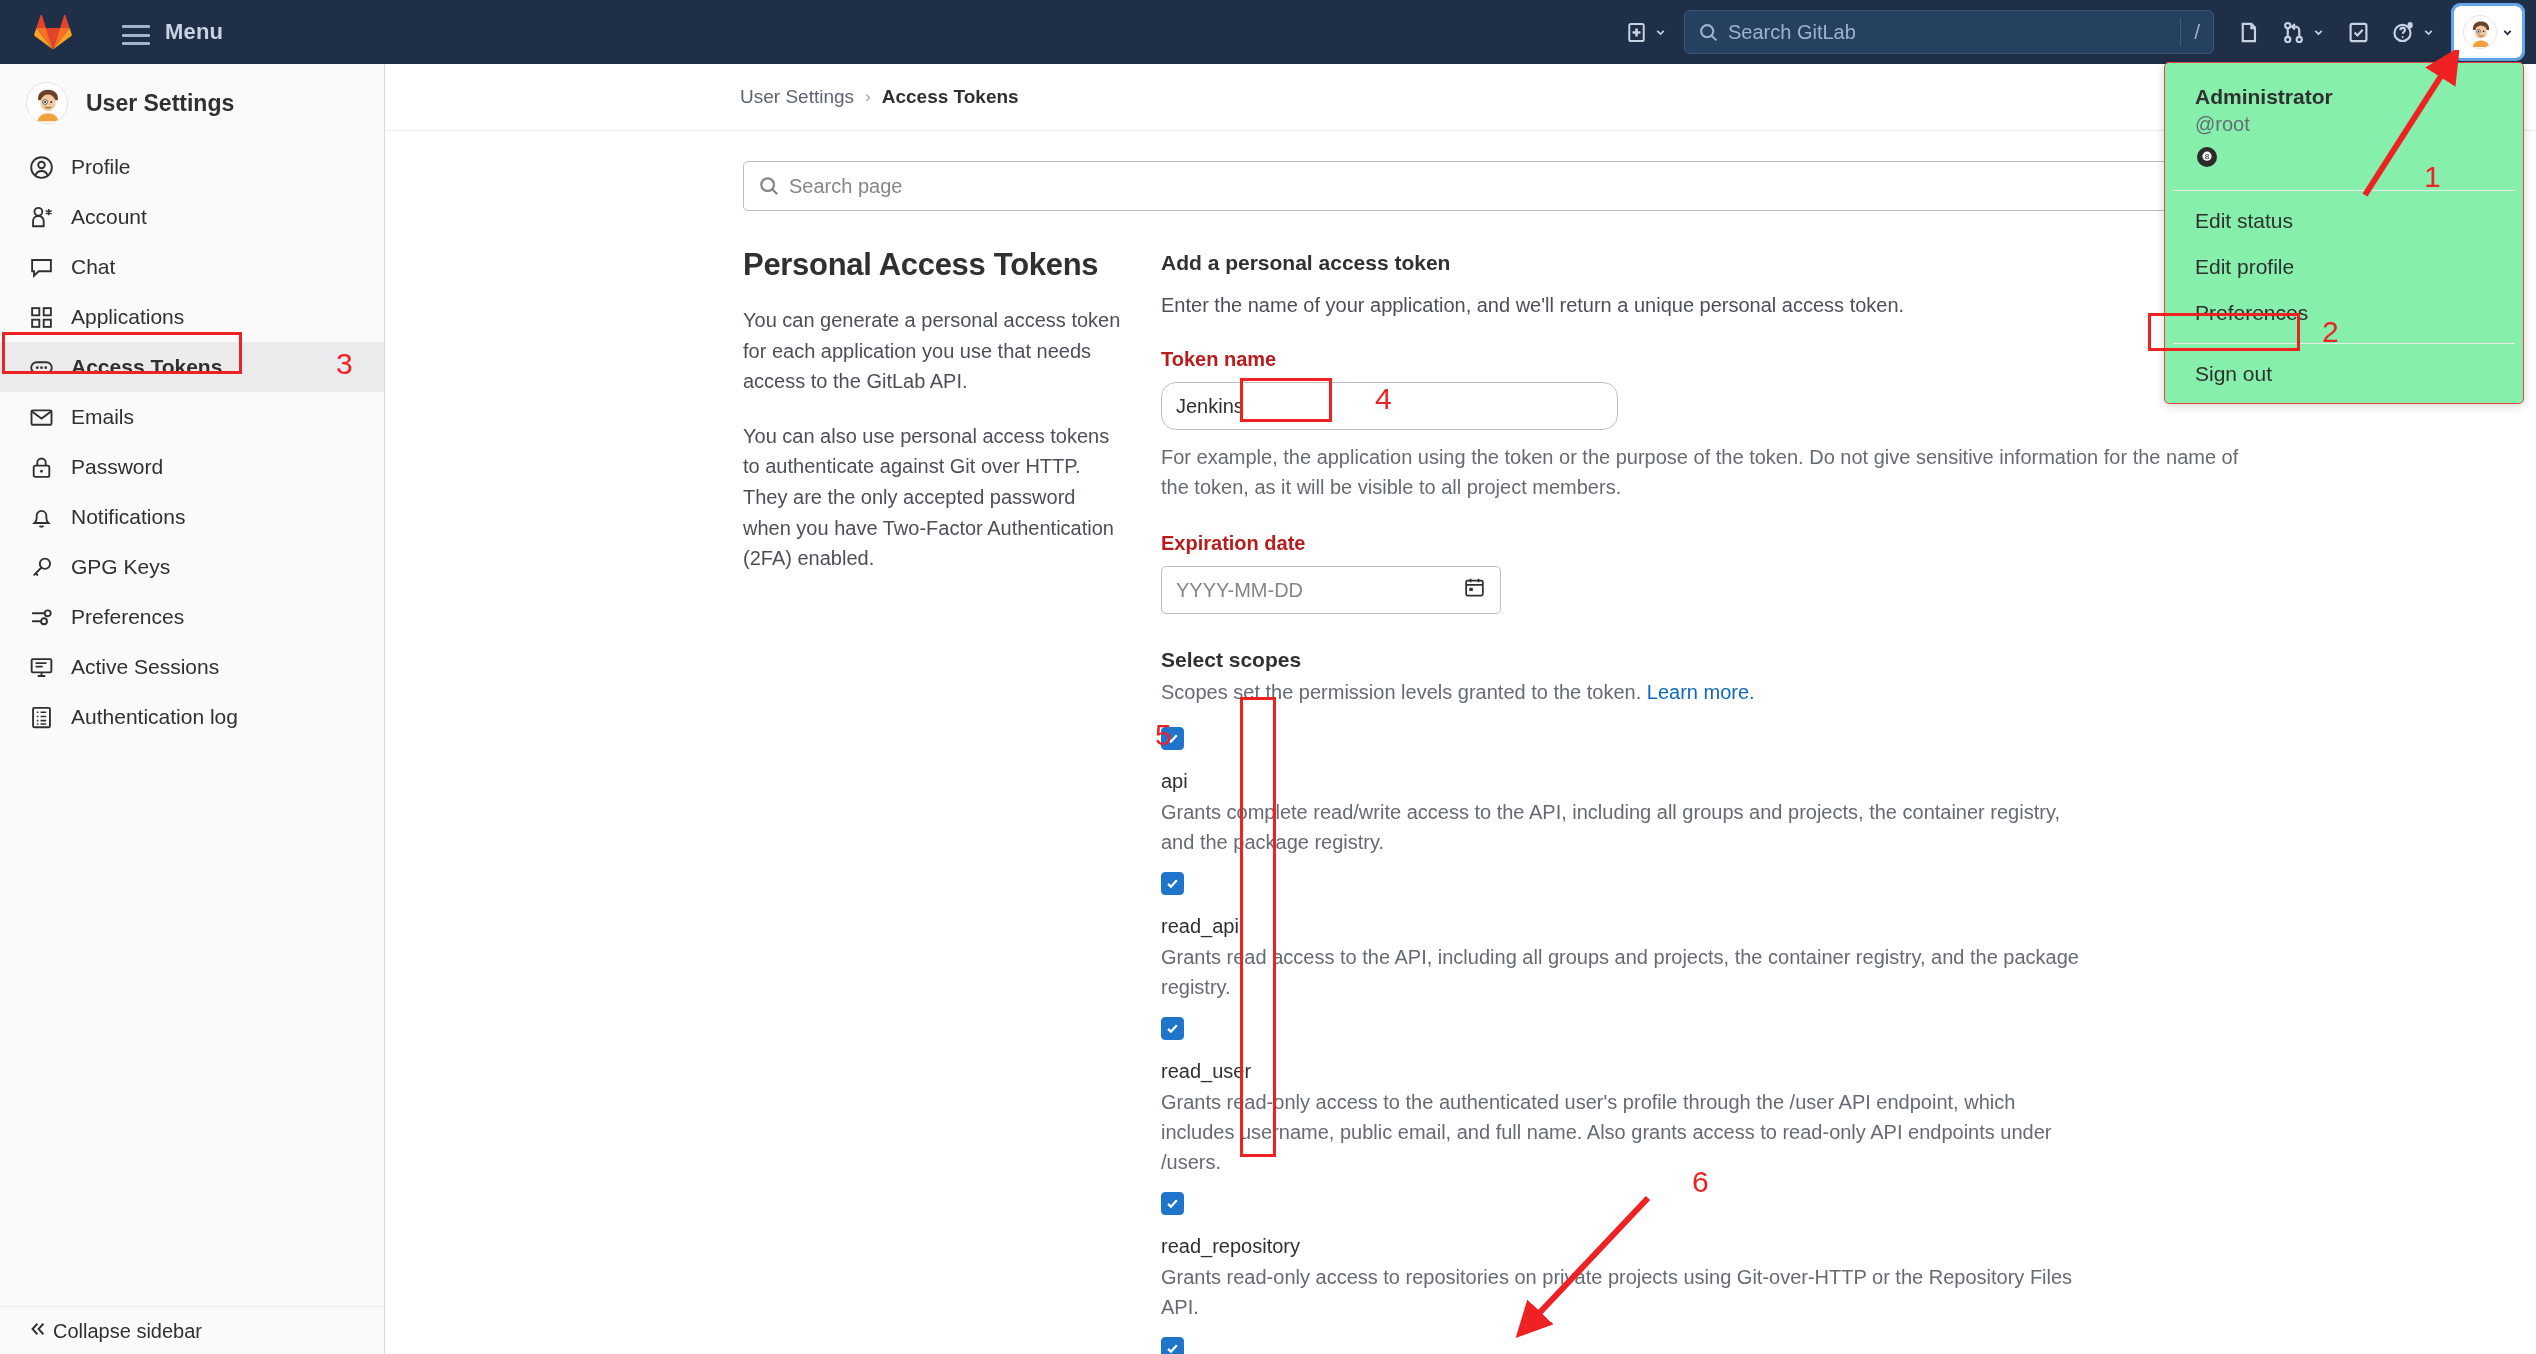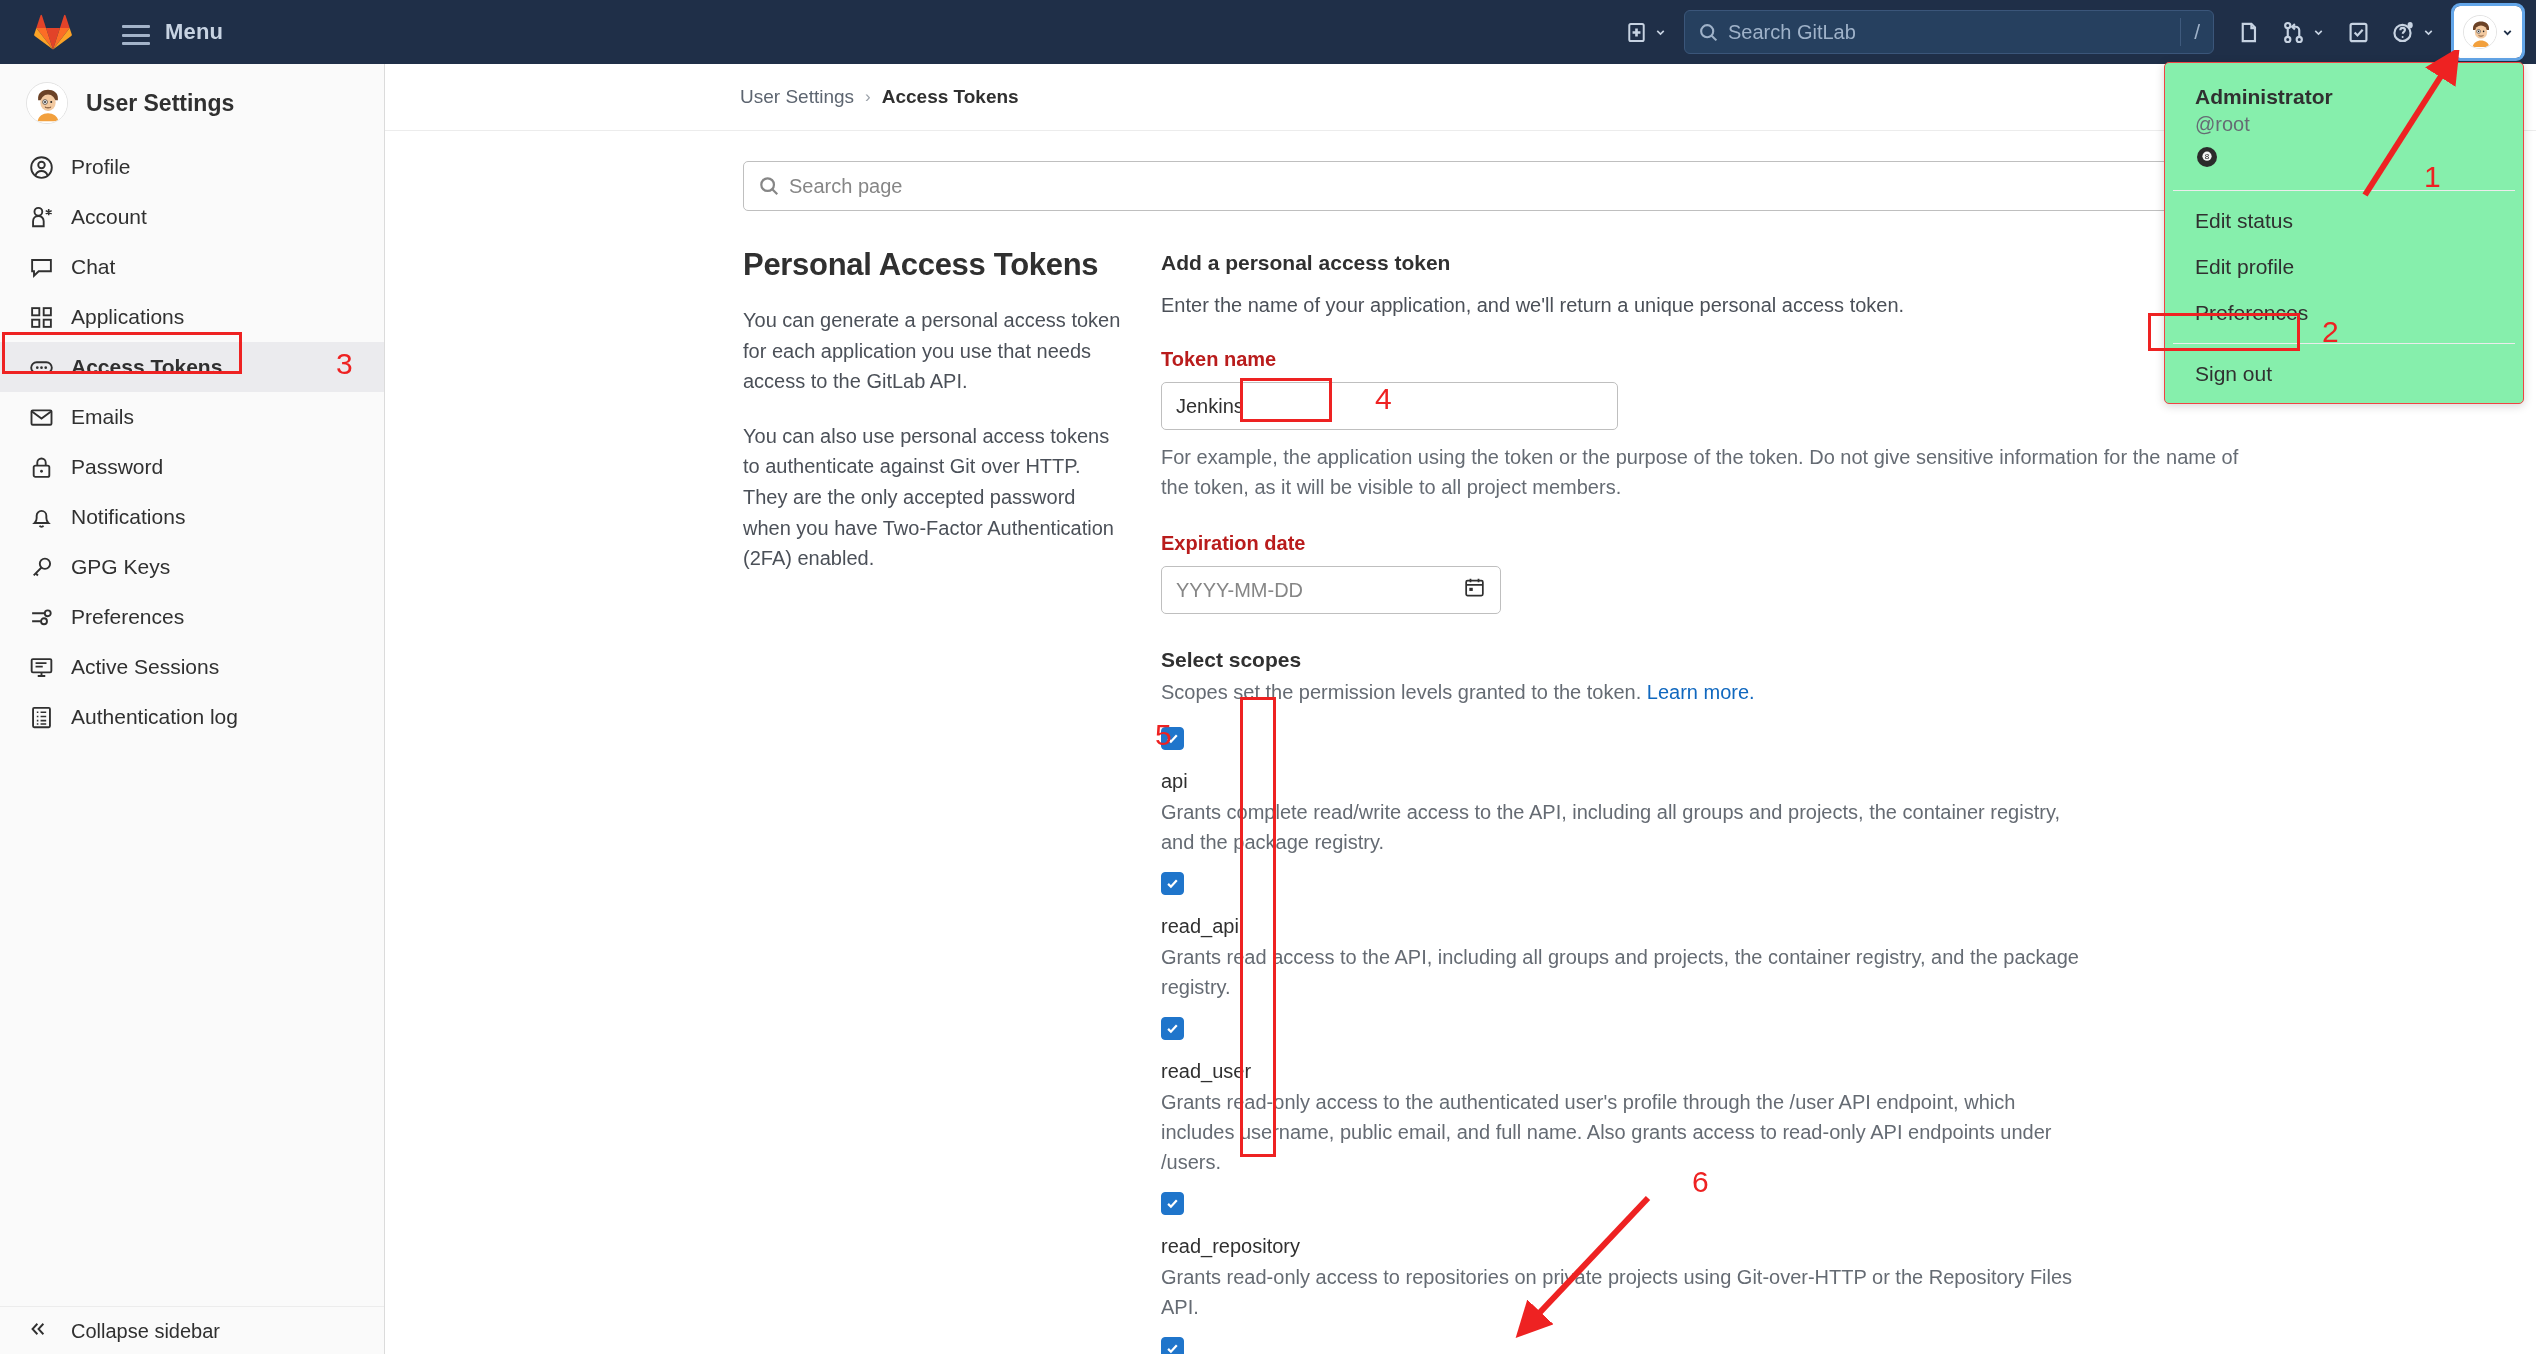--- a/index.html
+++ b/index.html
@@ -61,21 +61,21 @@
   #sb-title { font-size:23px; font-weight:700; color:#303030; }
   .sb-item {
     display:flex; align-items:center; gap:17px;
     padding:9px 0 9px 28px; color:#303030; font-size:21px;
     cursor:pointer; position:relative; height:50px;
   }
   .sb-item.active { background:#ebebee; font-weight:600; }
   .sb-ico { width:26px; height:26px; display:flex; align-items:center; justify-content:center; flex:0 0 26px;}
   #sb-collapse {
     position:absolute; left:0; bottom:0; width:100%;
-    display:flex; align-items:center; gap:23px; padding:12px 0 10px 28px;
+    display:flex; align-items:center; gap:5px; padding:12px 0 10px 28px;
     color:#303030; font-size:20px; border-top:1px solid #ececec;
     background:#fafafa; cursor:pointer;
   }
 
   
   #main { position:absolute; left:385px; top:64px; width:2151px; height:1290px; background:#fff; }
   #breadcrumb {
     display:flex; align-items:center; gap:11px;
     padding:22px 0 22px 355px; font-size:19px; color:#5d6570;
     border-bottom:1px solid #ececec;
@@ -92,21 +92,21 @@
   #content { display:flex; margin:36px 0 0 358px; gap:0; }
   #col-left { width:418px; flex:0 0 418px; padding-right:40px; }
   #col-right { width:1100px; }
   h1#pat-title { font-size:31px; font-weight:700; color:#303030; margin:0 0 22px 0; letter-spacing:-.3px;}
   .para { font-size:20px; line-height:1.53; color:#4b5058; margin:0 0 24px 0;}
 
   h2#add-title { font-size:21px; font-weight:700; color:#303030; margin:4px 0 19px 0;}
   .sub { font-size:20px; color:#4b5058; margin:0 0 31px 0; }
   .flabel { font-size:20px; font-weight:700; color:#b91c1c; margin:0 0 11px 0;}
   #token-name-input {
-    width:457px; height:48px; border:1px solid #bfbfbf; border-radius:5px;
+    width:457px; height:48px; border:1px solid #bfbfbf; border-radius:15px;
     display:flex; align-items:center; padding:0 14px; font-size:20px; color:#303030;
     position:relative; background:#fff; cursor:text;
   }
   .fhelp { font-size:20px; color:#656b73; line-height:1.5; margin:12px 0 0 0; max-width:1090px;}
   #exp-input {
     width:340px; height:48px; border:1px solid #bfbfbf; border-radius:5px;
     display:flex; align-items:center; justify-content:space-between;
     padding:0 14px; font-size:20px; color:#868686; cursor:text; background:#fff;
   }
   h3#scopes-title { font-size:21px; font-weight:700; color:#303030; margin:0 0 9px 0;}

